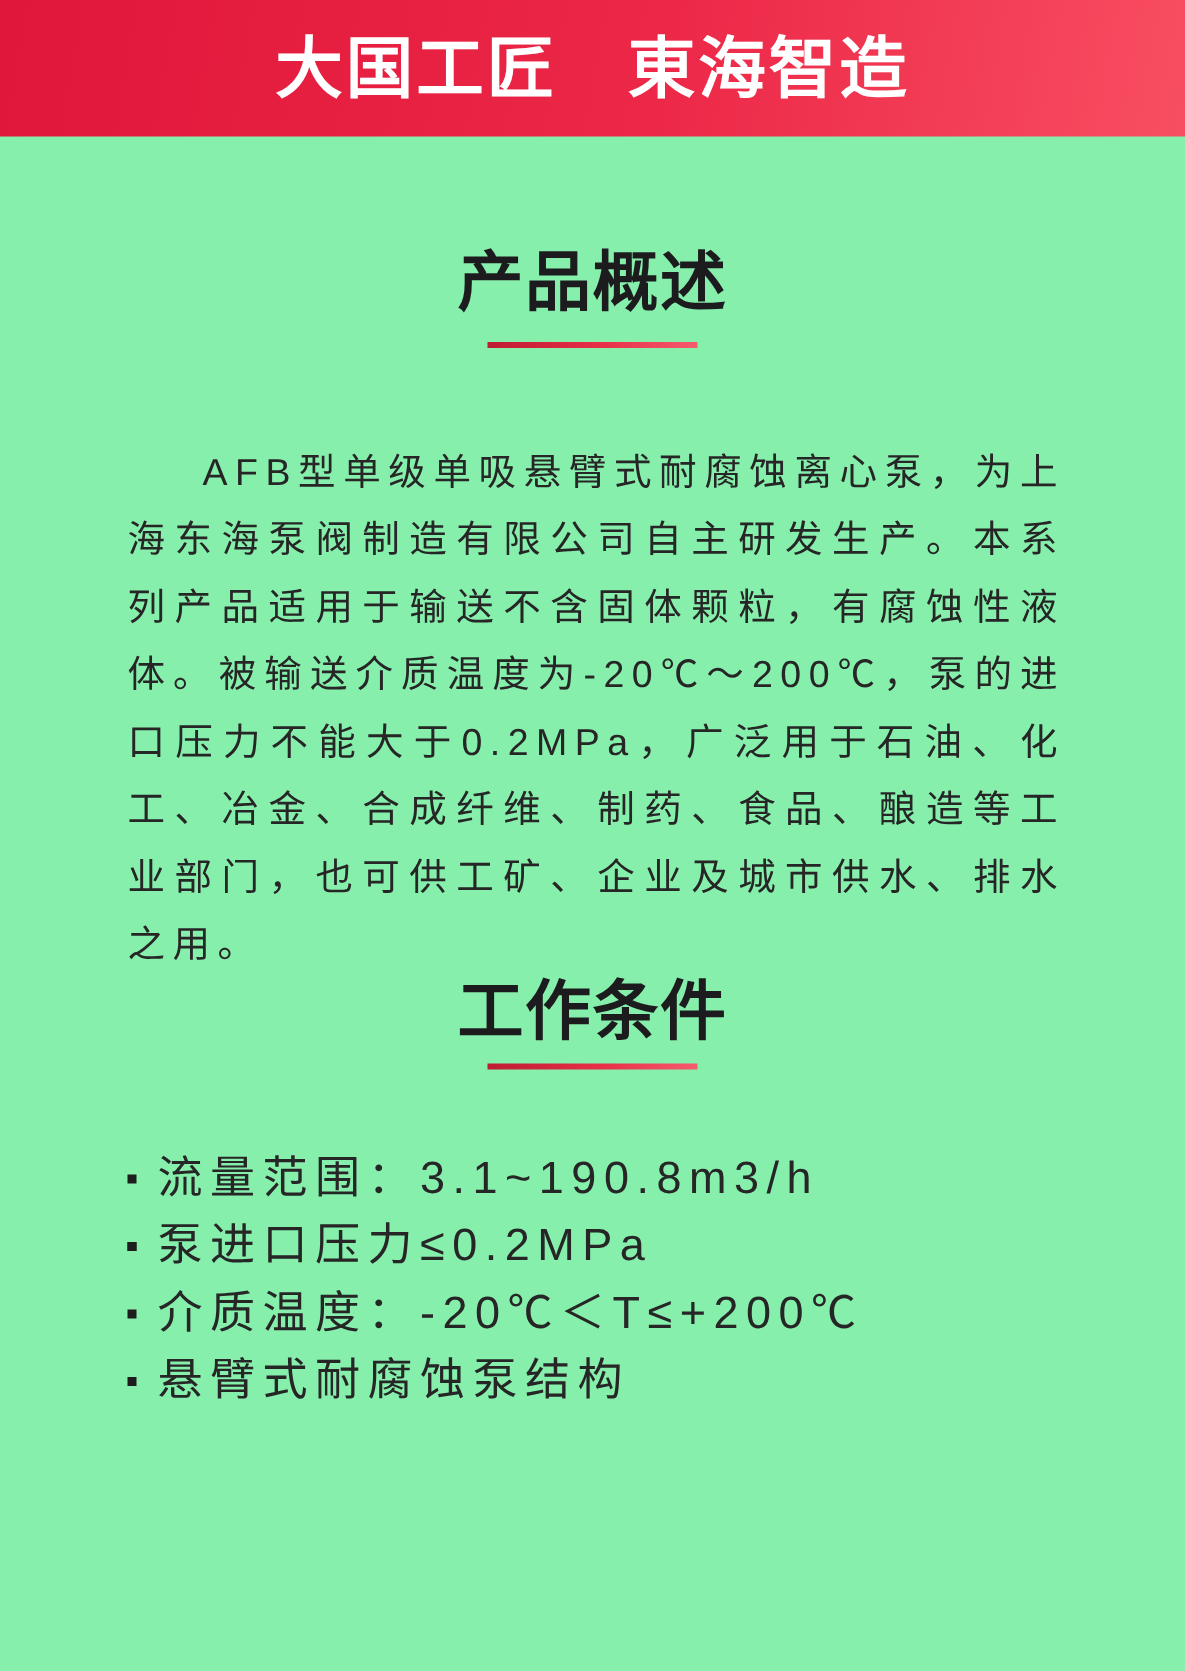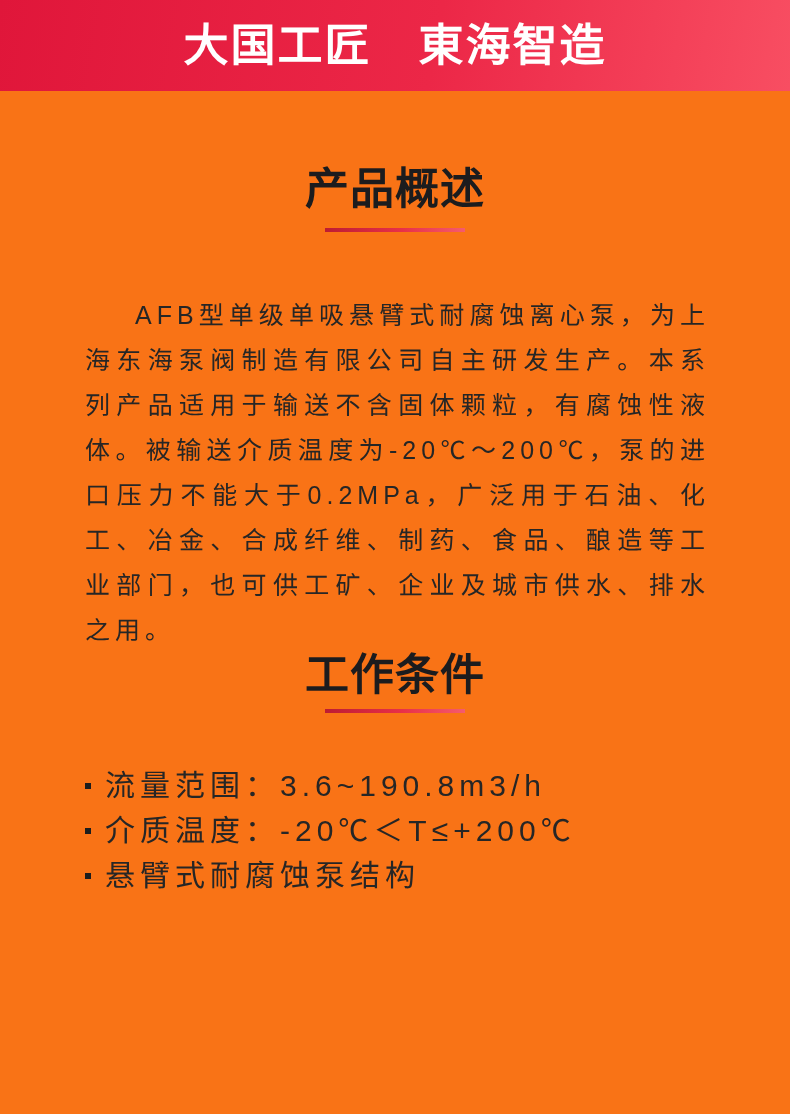--- a/index.html
+++ b/index.html
@@ -10,21 +10,21 @@
   body {
     width: 790px;
     height: 1114px;
     overflow: hidden;
     font-family: "Liberation Sans", sans-serif;
     color: #2a2a2a;
   }
   .page {
     width: 790px;
     height: 1114px;
-    background: #f97316;
+    background: #86efac;
     position: relative;
   }
 
   
   .banner {
     height: 91px;
     background: linear-gradient(100deg, #e0163a 0%, #ec2747 55%, #f84e62 100%);
     display: flex;
     align-items: center;
     justify-content: center;
@@ -115,24 +115,28 @@
 
   <section>
     <div class="sec-head conditions">
       <h2 class="sec-title">工作条件</h2>
       <div class="sec-underline"></div>
     </div>
 
     <ul class="cond-list">
       <li class="cond-item">
         <span class="bullet-dot"></span>
-        <span>流量范围：3.6~190.8m3/h</span>
+        <span>流量范围：3.1~190.8m3/h</span>
       </li>
       <li class="cond-item">
         <span class="bullet-dot"></span>
+      </li>
+      <li class="cond-item">
+        <span class="bullet-dot"></span>
+        <span>泵进口压力≤0.2MPa</span>
       </li>
       <li class="cond-item">
         <span class="bullet-dot"></span>
         <span>介质温度：-20℃＜T≤+200℃</span>
       </li>
       <li class="cond-item">
         <span class="bullet-dot"></span>
         <span>悬臂式耐腐蚀泵结构</span>
       </li>
     </ul>

